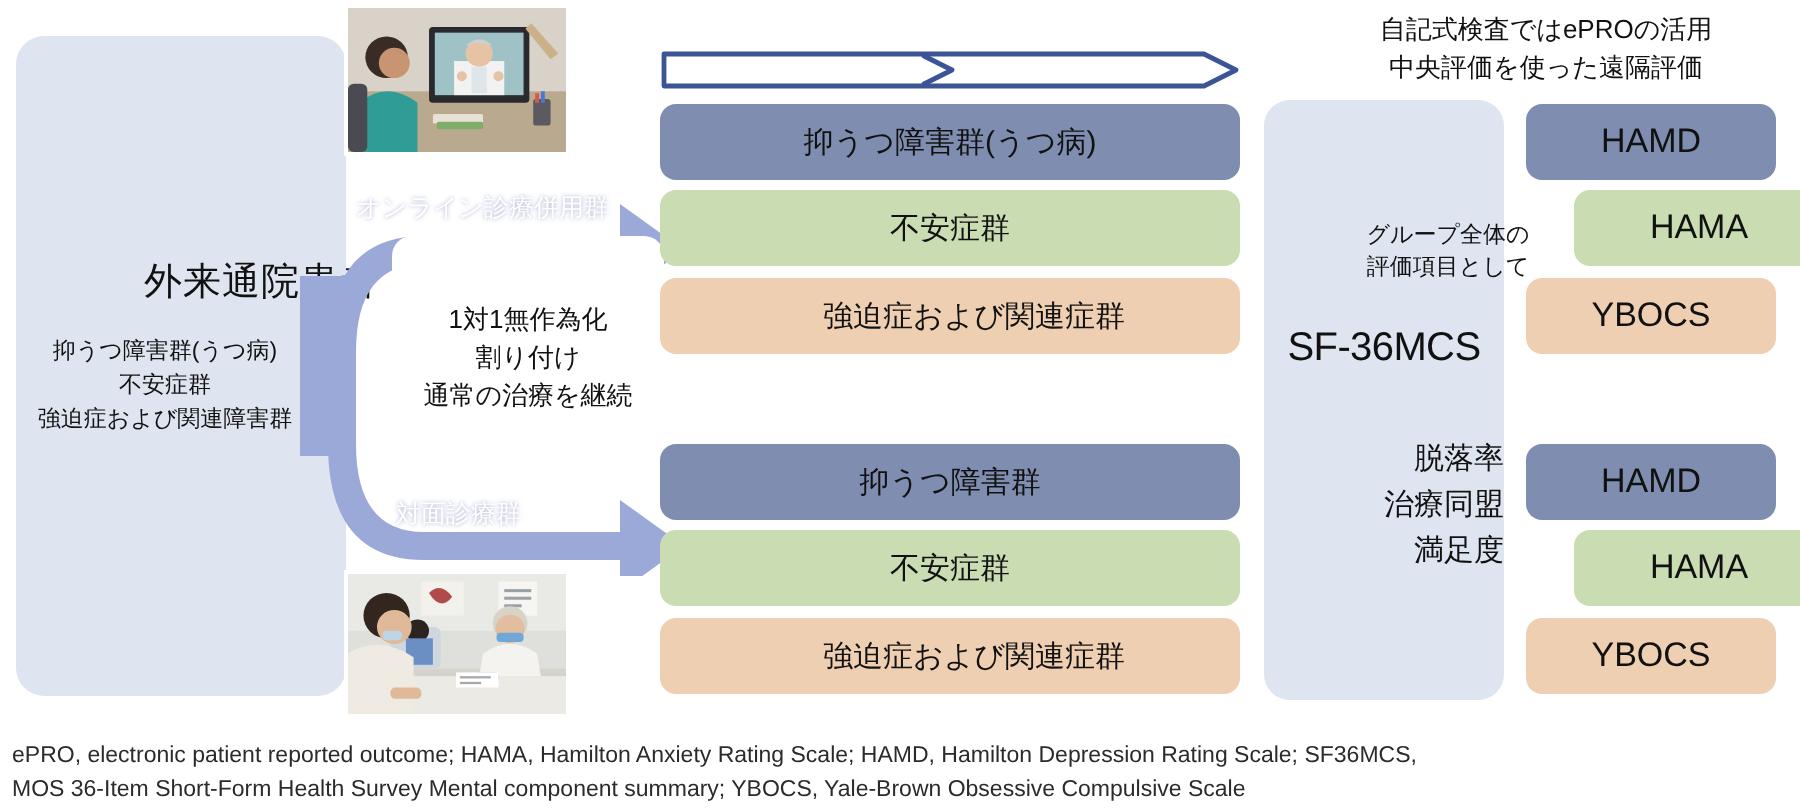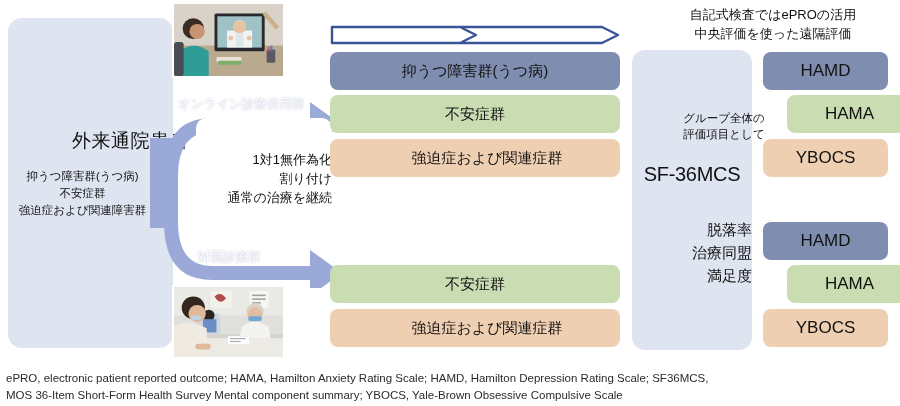--- a/index.html
+++ b/index.html
@@ -93,21 +93,21 @@
     width: 136px;
     height: 100px;
     background: #ffffff;
     border-radius: 10px;
   }
   .rand-text {
     position: absolute;
     left: 196px;
     top: 150px;
     width: 136px;
-    text-align: right;
+    text-align: center;
     font-size: 13px;
     line-height: 19px;
     color: #111111;
   }
 
   
   .timeline-labels { position: absolute; left: 330px; top: 5px; width: 290px; height: 18px; }
   .tl-label {
     position: absolute;
     font-size: 11.5px;
@@ -332,20 +332,21 @@
     <svg viewBox="0 0 290 22" preserveAspectRatio="none" aria-hidden="true">
       <path d="M2 3 L272 3 L288 11 L272 19 L2 19 Z" fill="#ffffff" stroke="#3a5496" stroke-width="2.4" stroke-linejoin="round"></path>
       <path d="M132 4 L146 11 L132 18" fill="none" stroke="#3a5496" stroke-width="2.4" stroke-linejoin="round" stroke-linecap="round"></path>
     </svg>
   </div>
 
   <div class="grp depr t1">抑うつ障害群(うつ病)</div>
   <div class="grp anx  t2">不安症群</div>
   <div class="grp ocd  t3">強迫症および関連症群</div>
 
+  <div class="grp depr b1">抑うつ障害群</div>
   <div class="grp anx  b2">不安症群</div>
   <div class="grp ocd  b3">強迫症および関連症群</div>
 
   <div class="mid-panel"></div>
   <div class="mid-head">
     <div>グループ全体の</div>
     <div>評価項目として</div>
   </div>
   <div class="mid-primary">SF-36MCS</div>
   <div class="mid-list">

